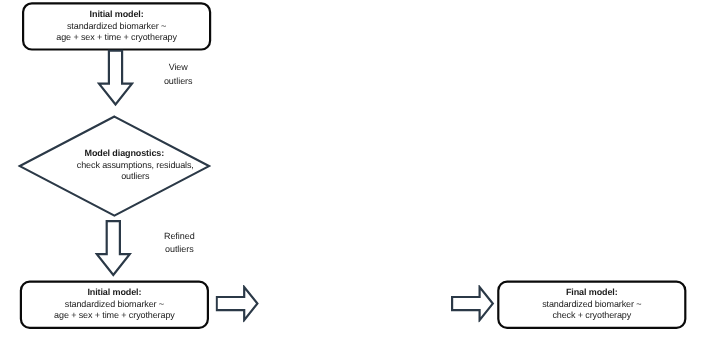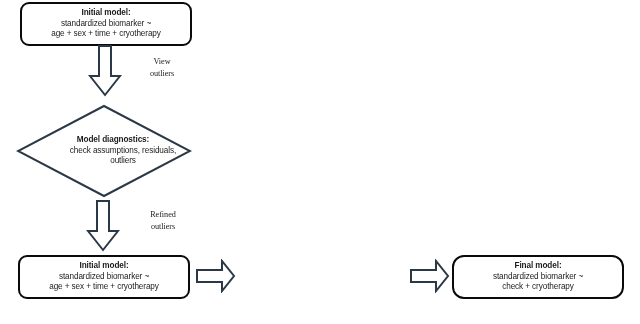--- a/index.html
+++ b/index.html
@@ -45,21 +45,21 @@
     white-space: nowrap;
   }
   .proc-line {
     font-size: 8.2px;
     letter-spacing: -0.1px;
     white-space: nowrap;
   }
 
   #box-initial { left: 20px;  top: 2px;   width: 172px; height: 44px; }
   #box-refined { left: 18px;  top: 255px; width: 172px; height: 44px; }
-  #box-final   { left: 452px; top: 255px; width: 172px; height: 44px; border-radius: 12px; }
+  #box-final   { left: 452px; top: 255px; width: 172px; height: 44px; }
 
   
   .diamond-wrap {
     position: absolute;
     text-decoration: underline;
   }
   .diamond-wrap svg {
     position: absolute;
     left: 0; top: 0;
     display: block;
@@ -106,21 +106,20 @@
   #arrow-right-2 { left: 410px; top: 259px; width: 40px; height: 34px; }
 
   
   .arrow-label {
     position: absolute;
     font-size: 8.2px;
     line-height: 1.45;
     text-align: center;
     letter-spacing: -0.05px;
     color: #1b1b1b;
-    font-family: Liberation Serif, serif;
   }
   #label-view-summary { left: 131px; top: 56px;  width: 62px; }
   #label-remove-outliers { left: 132px; top: 209px; width: 62px; }
 </style>
 </head>
 <body>
 
 <div class="canvas">
 
   <div class="proc-box" id="box-initial">

